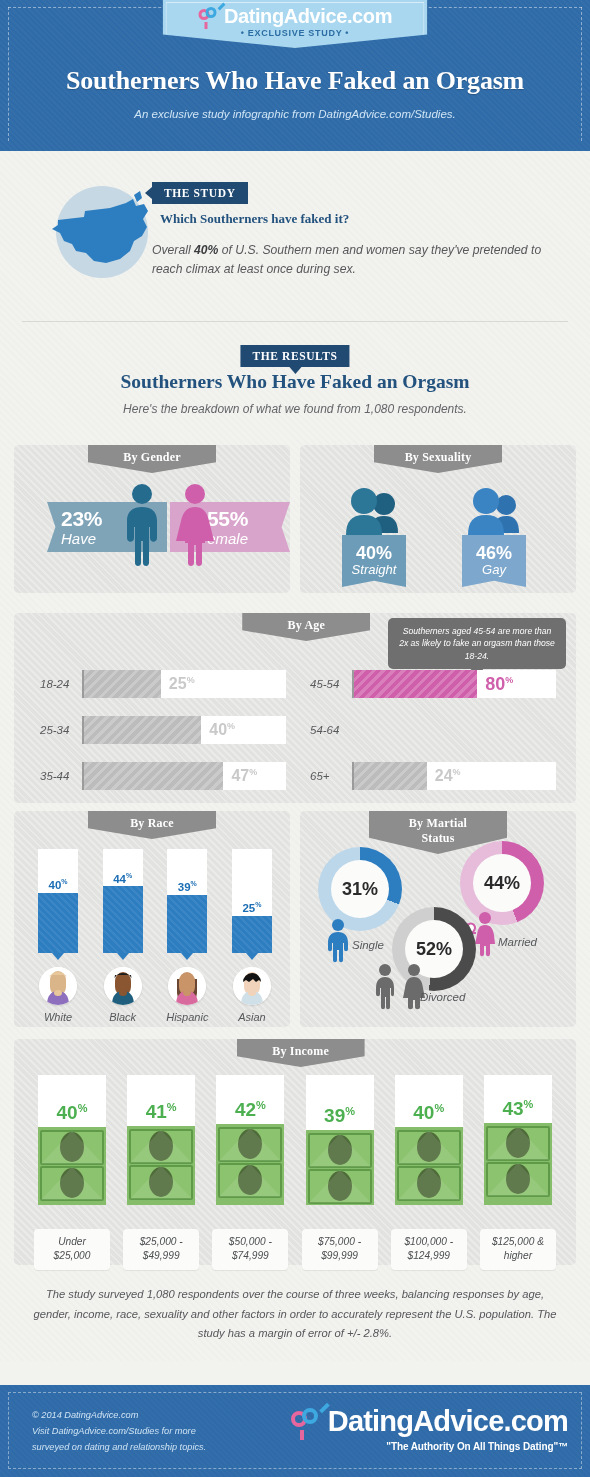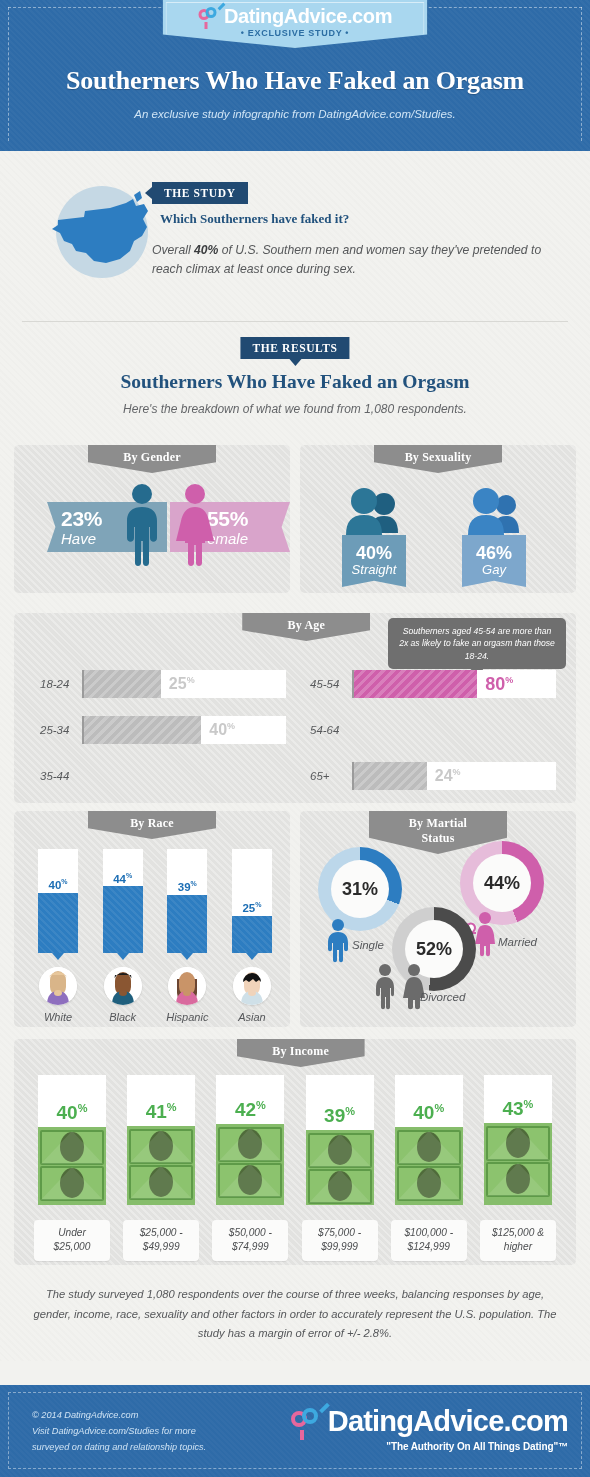--- a/index.html
+++ b/index.html
@@ -122,21 +122,21 @@
   .study-p b { color:#3b3d3f; }
   .divider { position:absolute; left:22px; right:22px; top:170px; height:1px; background:#d8d8d4; }
 
   
   .results-head { position:relative; height:116px; }
   .tag.down-arrow:after{
     content:""; position:absolute; left:50%; margin-left:-6px; bottom:-7px;
     border-left:6px solid transparent; border-right:6px solid transparent;
     border-top:7px solid #214a72;
   }
-  .results-tag-pos { position:absolute; left:50%; transform:translateX(-50%); top:8px; }
+  .results-tag-pos { position:absolute; left:50%; transform:translateX(-50%); top:16px; }
   .results-h2 {
     position:absolute; left:0; right:0; top:42px; text-align:center;
     font-family:"Liberation Serif", serif; font-weight:bold; font-size:19.5px; color:#22527d;
   }
   .results-sub {
     position:absolute; left:0; right:0; top:73px; text-align:center;
     font-size:12px; font-style:italic; color:#636568;
   }
 
   
@@ -266,21 +266,21 @@
   .inc-fill {
     position:absolute; left:0; right:0; bottom:0; background:#86bd6b;
     overflow:hidden;
   }
   .inc-pct {
     position:absolute; left:0; right:0; font-size:19px; font-weight:bold;
     color:#4caf50; text-align:center;
   }
   .inc-pct sup { font-size:11px; }
   .inc-lbl {
-    margin-top:15px; background:#fbfbfa; border-radius:4px; padding:6px 8px;
+    margin-top:24px; background:#fbfbfa; border-radius:4px; padding:6px 8px;
     font-size:10.2px; font-style:italic; color:#4c4e50; line-height:1.4;
     box-shadow:0 1px 1px rgba(0,0,0,.07);
   }
 
   
   .footnote {
     position:absolute; left:28px; right:28px; top:0;
     text-align:center; font-size:11.2px; font-style:italic; color:#55575a; line-height:1.75;
   }
 
@@ -428,20 +428,24 @@
             </div>
             <div class="age-row">
               <span class="age-lbl">25-34</span>
               <span class="age-track">
                 <span class="age-fill" style="width:58%;"></span>
                 <span class="age-val" style="margin-left:62%;"><span>40</span><sup>%</sup></span>
               </span>
             </div>
             <div class="age-row">
               <span class="age-lbl">35-44</span>
+              <span class="age-track">
+                <span class="age-fill" style="width:69%;"></span>
+                <span class="age-val" style="margin-left:73%;"><span>47</span><sup>%</sup></span>
+              </span>
             </div>
           </div>
 
           <div class="age-col">
             <div class="age-row">
               <span class="age-lbl">45-54</span>
               <span class="age-track">
                 <span class="age-fill pink" style="width:61%;"></span>
                 <span class="age-val pink" style="margin-left:65%;font-size:18px;"><span>80</span><sup>%</sup></span>
               </span>

